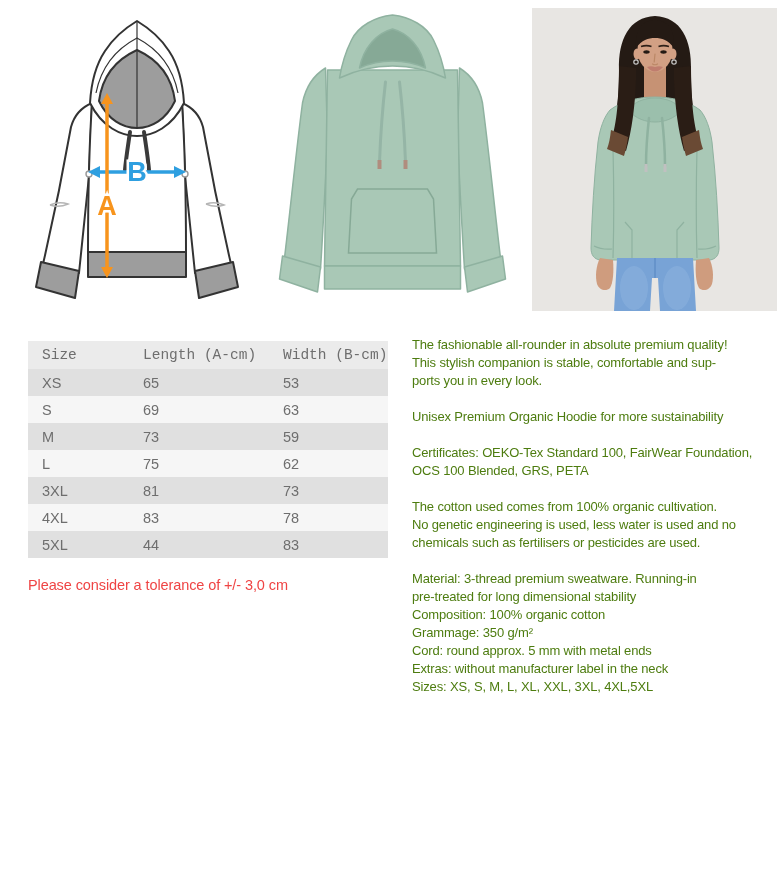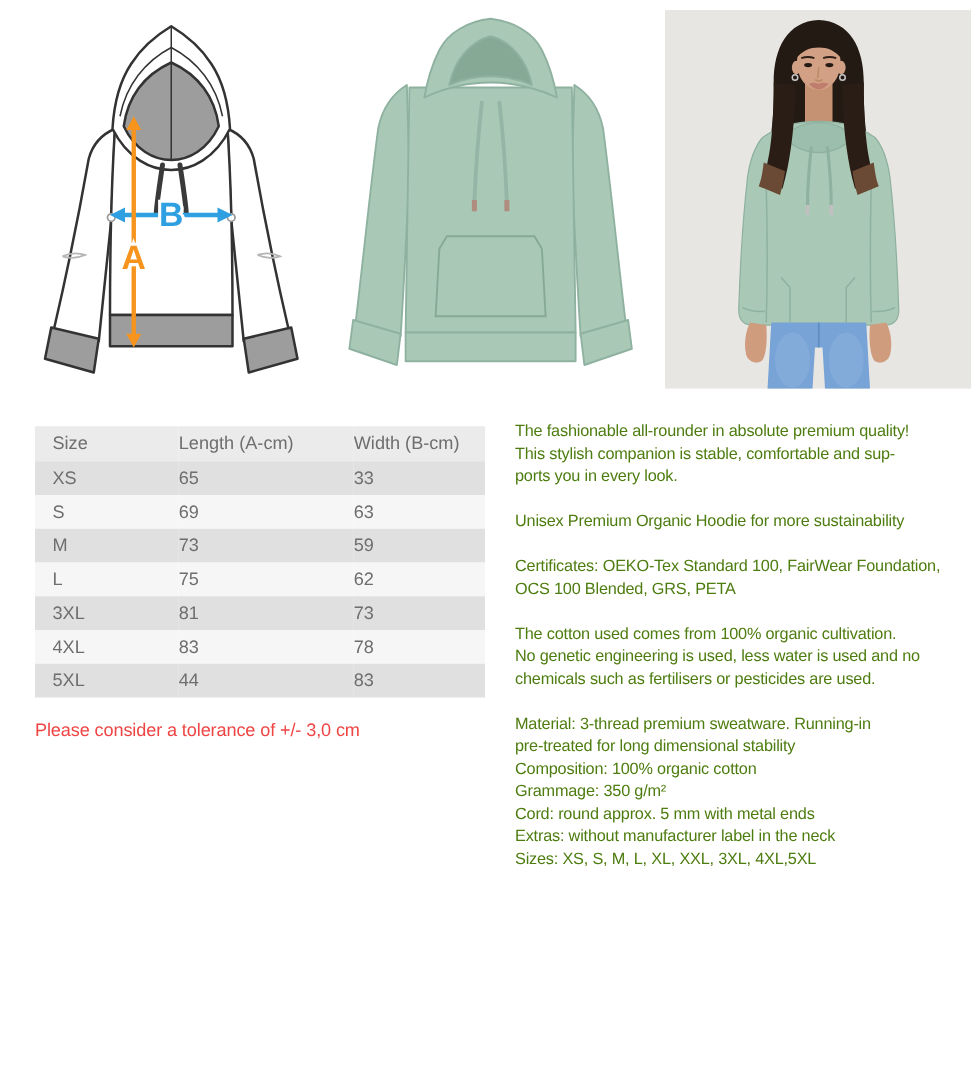--- a/index.html
+++ b/index.html
@@ -12,21 +12,21 @@
   .fig-flat  { left:265px; top:8px;  width:255px; height:302px; }
   .fig-model { left:532px; top:8px;  width:245px; height:303px; }
 
   
   .size-panel { position:absolute; left:28px; top:341px; width:360px; }
   table.size-chart { border-collapse:collapse; table-layout:fixed; width:360px; }
   table.size-chart th, table.size-chart td {
     font-size:14.5px; font-weight:normal; text-align:left;
     color:var(--table-text); padding:0; vertical-align:middle;
   }
-  table.size-chart th { background:var(--table-header-bg); height:28px; }
+  table.size-chart th { background:var(--table-header-bg); height:28px;font-family:Liberation Mono, monospace; }
   table.size-chart td { height:27px; }
   table.size-chart th:first-child, table.size-chart td:first-child { padding-left:14px; }
   tr.row-dark  td { background:var(--table-row-dark); }
   tr.row-light td { background:var(--table-row-light); }
   .tolerance-note { margin:19px 0 0 0; font-size:14.5px; color:#ef4444; letter-spacing:-0.1px; }
 
   
   .description { position:absolute; left:412px; top:336px; width:365px;
     font-size:13px; line-height:18px; color:#4d7c0f; letter-spacing:-0.15px; }
   .description p { margin:0 0 18px 0; }
@@ -184,21 +184,21 @@
         <tr>
           <th>Size</th>
           <th>Length (A-cm)</th>
           <th>Width (B-cm)</th>
         </tr>
       </thead>
       <tbody>
           <tr class="row-dark">
             <td>XS</td>
             <td>65</td>
-            <td>33</td>
+            <td>53</td>
           </tr>
           <tr class="row-light">
             <td>S</td>
             <td>69</td>
             <td>63</td>
           </tr>
           <tr class="row-dark">
             <td>M</td>
             <td>73</td>
             <td>59</td>

